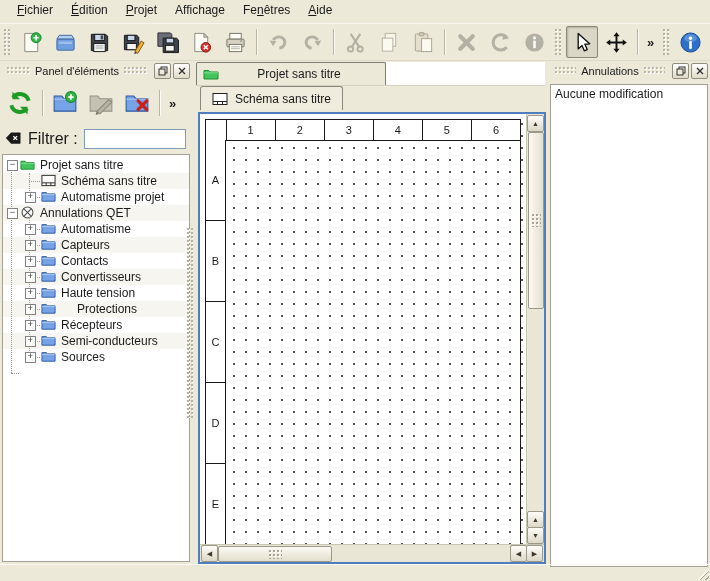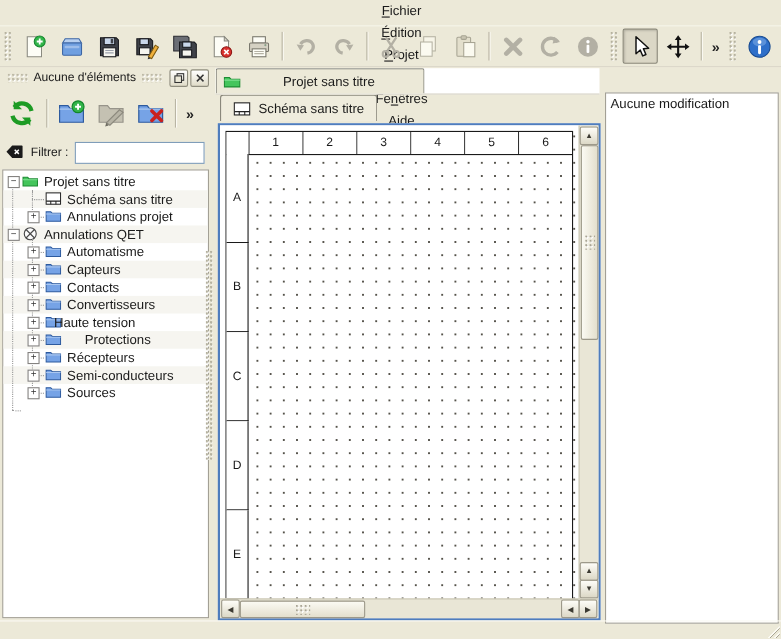--- a/index.html
+++ b/index.html
@@ -1,21 +1,21 @@
 <!DOCTYPE html>
 <html><head>
 <meta charset="utf-8">
 <style>
   html,body{margin:0;padding:0;}
   #app{position:relative;width:710px;height:581px;background:#ece9d8;
        font-family:"Liberation Sans",sans-serif;font-size:12px;color:#1a1a1a;
        overflow:hidden;user-select:none;}
   
   .menubar{position:absolute;top:0;left:0;right:0;height:23px;display:flex;
-           align-items:center;padding-left:20px;border-bottom:1px solid #f7f5ec;flex-direction:column;}
+           align-items:flex-start;padding-left:8px;border-bottom:1px solid #f7f5ec;}
   .menu-item{padding:3px 9px;white-space:nowrap;}
   .menu-item u{text-decoration:underline;}
   
   .toolbar-row{position:absolute;top:24px;left:0;right:0;height:36px;display:flex;
                align-items:center;border-bottom:1px solid #dcd8ca;}
   .tb-group{display:flex;align-items:center;height:100%;}
   .grip-v{width:6px;height:26px;margin:0 4px;
      background-image:radial-gradient(circle at 1px 1px,#b5b19e 1px,transparent 1.3px),
                       radial-gradient(circle at 2px 2px,#fff 1px,transparent 1.3px);
      background-size:4px 4px;}
@@ -40,21 +40,21 @@
             border-radius:2px;margin-left:2px;}
   .mini-btn svg{width:10px;height:10px;}
   
   .panel-toolbar{position:absolute;top:24px;left:2px;height:38px;display:flex;align-items:center;}
   .ptb-btn{width:34px;height:34px;display:flex;align-items:center;justify-content:center;
            border:1px solid transparent;border-radius:2px;}
   .ptb-btn svg{width:26px;height:26px;}
   .filter-row{position:absolute;top:67px;left:4px;width:182px;height:24px;display:flex;
               align-items:center;gap:6px;}
   .filter-row svg{width:18px;height:18px;}
-  .filter-label{font-size:11px;}
+  .filter-label{font-size:16px;}
   .filter-input{flex:1;height:18px;border:1px solid #7f9db9;background:#fff;
                 font-family:"Liberation Sans",sans-serif;font-size:12px;padding:0 2px;min-width:0;}
   .tree{position:absolute;top:94px;left:2px;width:186px;height:406px;background:#fff;
         border:1px solid #a3a095;overflow:hidden;}
   .tree-row{position:relative;height:16px;}
   .tree-row.alt{background:#f6f5f0;}
   .tree-label{position:absolute;top:1px;font-size:12px;white-space:nowrap;}
   .tree-icon{position:absolute;top:0;width:15px;height:15px;}
   .tree-icon svg{width:15px;height:15px;}
   .expander{position:absolute;width:9px;height:9px;top:3px;background:#fff;
@@ -314,21 +314,21 @@
             </svg>
           </span>
         </div>
         <span class="overflow">»</span>
       </div>
     </div>
 
   <div class="dock" style="left:0;width:192px;">
     <div class="dock-header">
       <span class="grip-h"></span>
-      <span class="dock-title">Aucune d'éléments</span>
+      <span class="dock-title">Panel d'éléments</span>
       <span class="grip-h"></span>
       <span class="mini-btn">
           <svg viewBox="0 0 10 10">
             <rect x="3" y="1" width="6" height="6" fill="none" stroke="#333"></rect>
             <rect x="1" y="3" width="6" height="6" fill="#ece9d8" stroke="#333"></rect>
           </svg>
         </span>
       <span class="mini-btn">
           <svg viewBox="0 0 10 10">
             <path d="M2 2l6 6m0-6L2 8" stroke="#333" stroke-width="1.4" fill="none"></path>
@@ -412,21 +412,21 @@
         </div>
         <i class="guide h" style="left: 30px; top: 42px; width: 7px;"></i>
         <div class="tree-row" style="top: 34px; position: absolute; left: 0px; right: 0px;">
           <span class="expander" style="left: 22px;">+</span>
           <span class="tree-icon" style="display: inline-flex; left: 38px;">
             <svg viewBox="0 0 16 16">
               <path d="M1 13V3.8h4.5L7 5.2h8V13z" fill="#76a3e6" stroke="#2d5a9e"></path>
               <path d="M1 6h14" stroke="#aac7f0" fill="none"></path>
             </svg>
           </span>
-          <span class="tree-label" style="left: 58px;">Annulations projet</span>
+          <span class="tree-label" style="left: 58px;">Automatisme projet</span>
         </div>
         <div class="tree-row alt" style="top: 50px; position: absolute; left: 0px; right: 0px;">
           <span class="expander" style="left: 4px;">−</span>
           <span class="tree-icon" style="display: inline-flex; left: 17px;">
             <svg viewBox="0 0 16 16">
               <circle cx="8" cy="8" r="5.8" fill="#fcfcfc" stroke="#4a4a4a" stroke-width="1.1"></circle>
               <path d="M3.9 3.9l8.2 8.2m0-8.2L3.9 12.1" stroke="#4a4a4a" stroke-width="1.1" fill="none"></path>
             </svg>
           </span>
           <span class="tree-label" style="left: 37px;">Annulations QET</span>
@@ -477,21 +477,21 @@
         </div>
         <i class="guide h" style="left: 30px; top: 138px; width: 7px;"></i>
         <div class="tree-row" style="top: 130px; position: absolute; left: 0px; right: 0px;">
           <span class="expander" style="left: 22px;">+</span>
           <span class="tree-icon" style="display: inline-flex; left: 38px;">
             <svg viewBox="0 0 16 16">
               <path d="M1 13V3.8h4.5L7 5.2h8V13z" fill="#76a3e6" stroke="#2d5a9e"></path>
               <path d="M1 6h14" stroke="#aac7f0" fill="none"></path>
             </svg>
           </span>
-          <span class="tree-label" style="left: 46px;">Haute tension</span>
+          <span class="tree-label" style="left: 58px;">Haute tension</span>
         </div>
         <i class="guide h" style="left: 30px; top: 154px; width: 7px;"></i>
         <div class="tree-row alt" style="top: 146px; position: absolute; left: 0px; right: 0px;">
           <span class="expander" style="left: 22px;">+</span>
           <span class="tree-icon" style="display: inline-flex; left: 38px;">
             <svg viewBox="0 0 16 16">
               <path d="M1 13V3.8h4.5L7 5.2h8V13z" fill="#76a3e6" stroke="#2d5a9e"></path>
               <path d="M1 6h14" stroke="#aac7f0" fill="none"></path>
             </svg>
           </span>
@@ -605,20 +605,36 @@
             <span>◀</span>
           </div>
         <div class="sb-btn" style="right:1px;top:0;">
             <span>▶</span>
           </div>
       </div>
     </div>
   </div>
 
   <div class="dock" style="left:548px;right:0;">
+    <div class="dock-header">
+      <span class="grip-h"></span>
+      <span class="dock-title">Annulations</span>
+      <span class="grip-h"></span>
+      <span class="mini-btn">
+          <svg viewBox="0 0 10 10">
+            <rect x="3" y="1" width="6" height="6" fill="none" stroke="#333"></rect>
+            <rect x="1" y="3" width="6" height="6" fill="#ece9d8" stroke="#333"></rect>
+          </svg>
+        </span>
+      <span class="mini-btn">
+          <svg viewBox="0 0 10 10">
+            <path d="M2 2l6 6m0-6L2 8" stroke="#333" stroke-width="1.4" fill="none"></path>
+          </svg>
+        </span>
+    </div>
     <div class="undo-list">
         <div class="undo-item">Aucune modification</div>
       </div>
   </div>
 
   <div class="statusbar">
     <div class="size-grip"></div>
   </div>
 </div>
 

